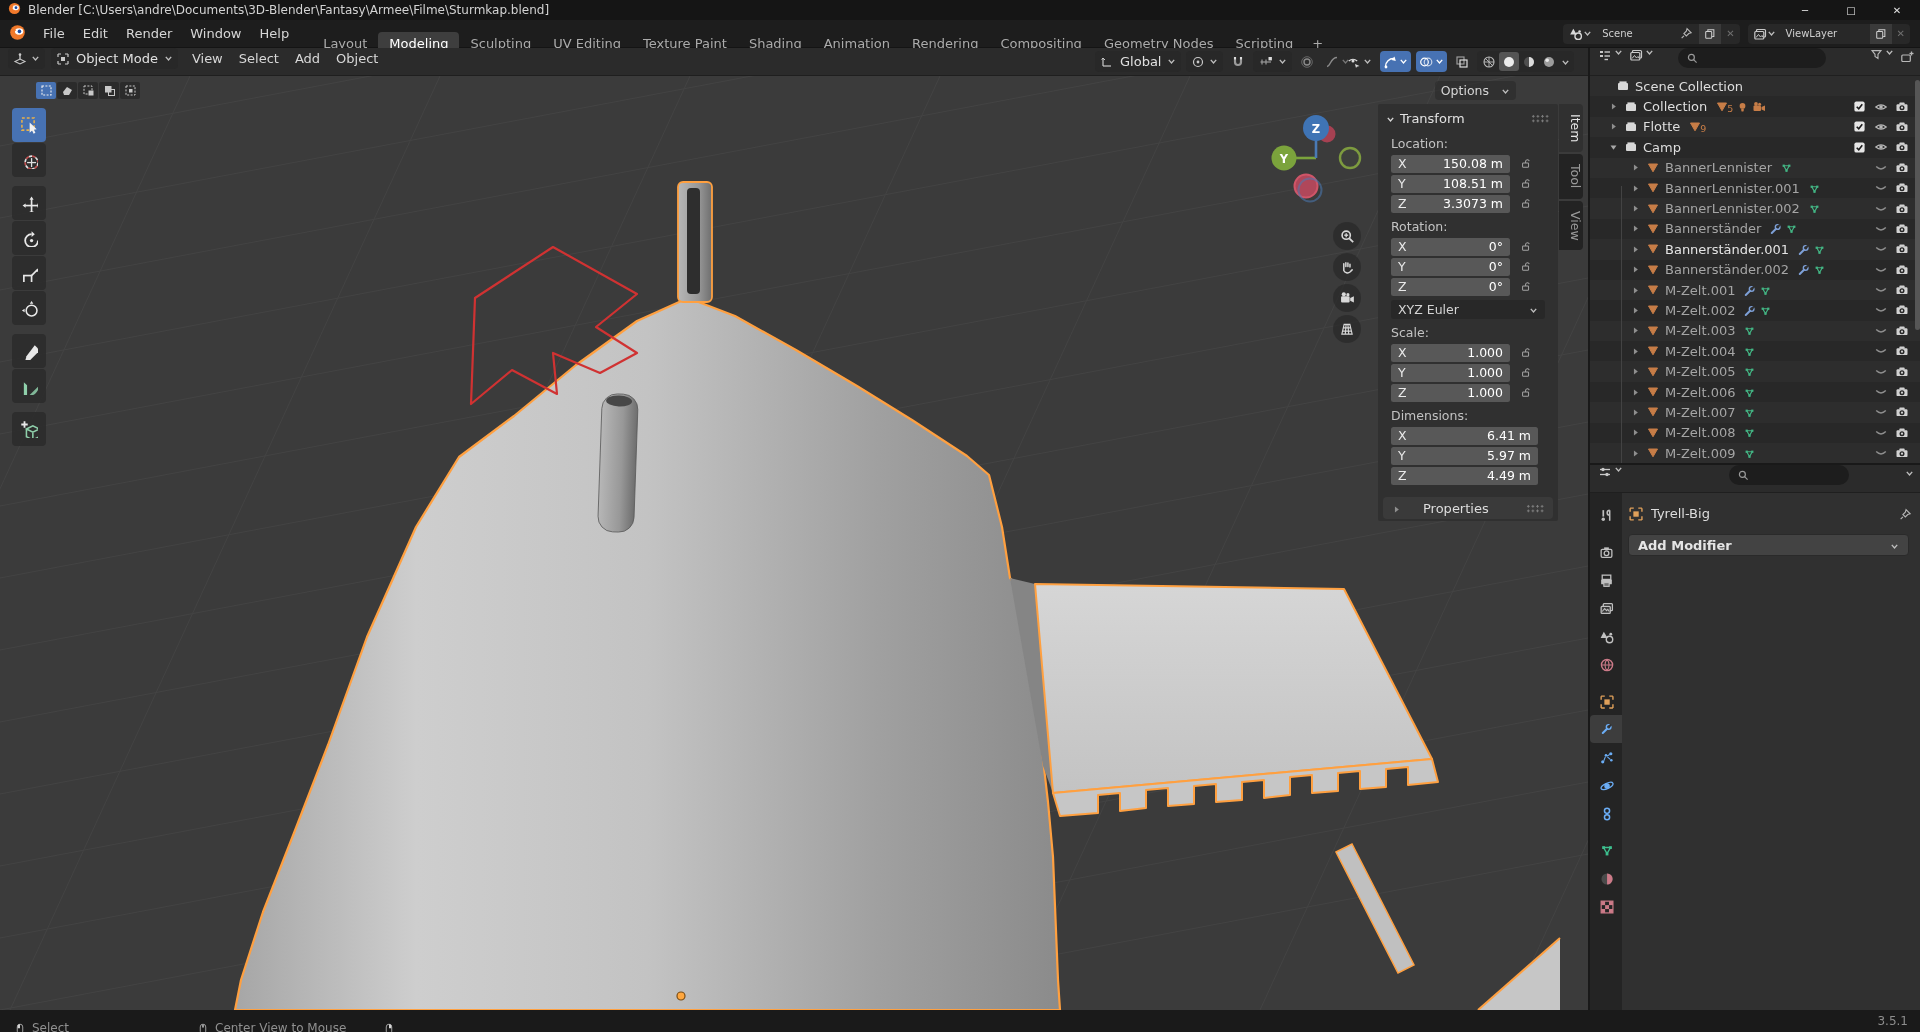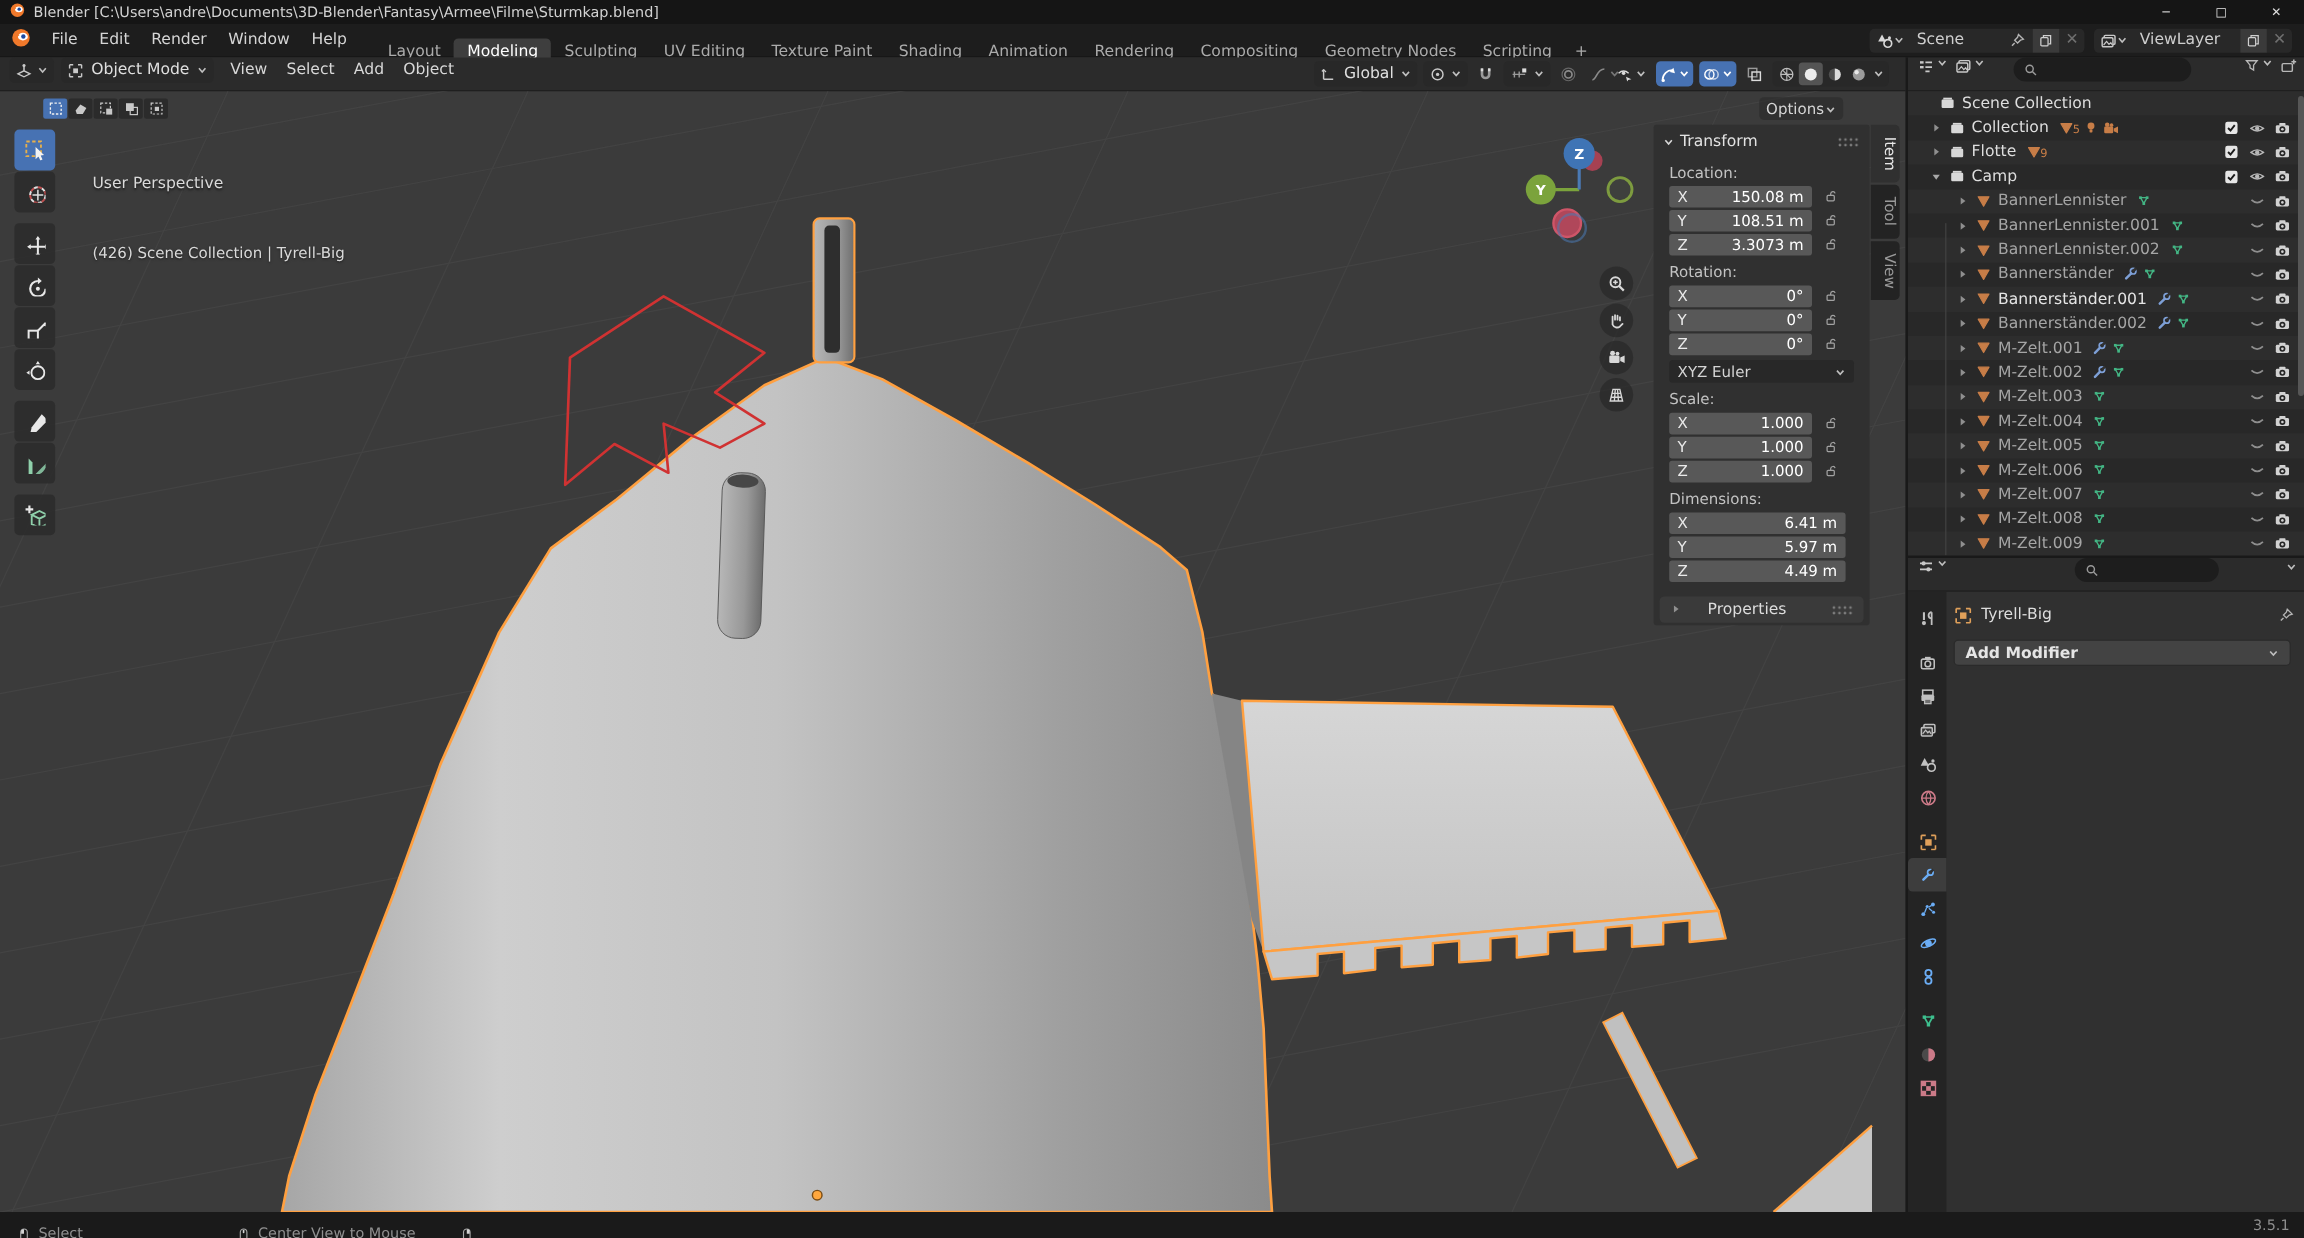--- a/index.html
+++ b/index.html
@@ -21,21 +21,21 @@
   
   .menubar{position:absolute;left:0;top:20px;width:1920px;height:28px;background:#1d1d1d;
            display:flex;align-items:center;border-bottom:1px solid #141414;box-sizing:border-box;}
   .menubar .logo{margin:0 8px 0 9px;}
   .menu-item{padding:3px 9px;color:#d6d6d6;border-radius:4px;}
   .ws-tabs{display:flex;margin-left:14px;margin-top:20px;}
   .ws-tab{padding:4px 11px;color:#ababab;border-radius:4px;white-space:nowrap;}
   .ws-tab.active{background:#3e3e3e;color:#ffffff;}
   .ws-add{padding:4px 8px;color:#ababab;}
   .sel-group{display:flex;align-items:flex-start;height:20px;background:#282828;border-radius:4px;
-             overflow:hidden;font-size:13px;color:#cfcfcf;}
+             overflow:hidden;font-size:10px;color:#cfcfcf;}
   .sel-group .seg{display:flex;align-items:center;height:100%;padding:0 5px;}
   .sel-group .seg.btn{background:#3a3a3a;margin-left:1px;}
 
   
   .viewport{position:absolute;left:0;top:48px;width:1588px;height:962px;background:#3b3b3b;}
   .vp-header{position:absolute;left:0;top:0;width:1588px;height:28px;background:#2b2b2b;
              border-bottom:1px solid #1f1f1f;box-sizing:border-box;}
   .vp-canvas{position:absolute;left:0;top:28px;width:1588px;height:934px;}
   .right-col{position:absolute;left:1588px;top:48px;width:332px;height:962px;background:#282828;
              border-left:2px solid #191919;box-sizing:border-box;}
@@ -46,21 +46,21 @@
   .hdr-menu{padding:3px 8px;color:#d8d8d8;}
   .tgl{display:flex;align-items:center;height:21px;border-radius:4px;padding:0 3px;gap:2px;}
   .tgl.on{background:#4772b3;}
   .shade-group{display:flex;align-items:center;height:21px;background:#282828;border-radius:4px;padding:0 2px;}
   .shade-btn{width:20px;height:19px;display:flex;align-items:center;justify-content:center;border-radius:3px;}
   .shade-btn.active{background:#545454;}
 
   
   .vp-text{position:absolute;left:77px;top:30px;color:#dadada;font-size:13px;
            text-shadow:0 1px 2px rgba(0,0,0,.55);line-height:19px;white-space:pre;}
-  .options-btn{position:absolute;right:52px;top:5px;display:flex;align-items:center;gap:1px;
+  .options-btn{position:absolute;right:72px;top:5px;display:flex;align-items:center;gap:12px;
                color:#d5d5d5;font-size:12.5px;padding:2px 6px;border-radius:4px;background:rgba(40,40,40,.55);}
   .selmode-row{position:absolute;left:36px;top:6px;display:flex;gap:1px;}
   .selmode-btn{width:20px;height:17px;background:#2b2b2b;display:flex;align-items:center;
                justify-content:center;border-radius:2px;}
   .selmode-btn.active{background:#4772b3;}
   .vp-toolbar{position:absolute;left:12px;top:32px;display:flex;flex-direction:column;gap:1px;width:34px;}
   .vt-btn{width:34px;height:34px;background:#2c2c2ce8;display:flex;align-items:center;justify-content:center;
           border-radius:4px;}
   .vt-btn.active{background:#4772b3;}
   .vt-gap{height:7px;}
@@ -452,24 +452,20 @@
           <polygon points="1560,862 1560,934 1478,934" fill="#c6c6c6"></polygon>
           <line x1="1560" y1="862" x2="1478" y2="934" stroke="#ffa040" stroke-width="2"></line>
         </g>
 
         <polygon points="553,171 637,218 596,251 637,277 600,297 553,277 557,318 512,294 471,328 475,222" fill="none" stroke="#d03232" stroke-width="2.2" stroke-linejoin="round"></polygon>
 
         <circle cx="681" cy="920" r="4" fill="#ffa73e" stroke="#7a4c14" stroke-width="1.2"></circle>
       </svg>
 
       
-      <div class="vp-text">
-        <div>User Perspective</div>
-        <div style="font-size:12.5px;">(426) Scene Collection | Tyrell-Big</div>
-      </div>
       <div class="selmode-row" id="selmode-row">
           <span class="selmode-btn active">
             <svg width="13" height="13" viewBox="0 0 13 13">
               <rect x="2" y="2" width="9" height="9" fill="none" stroke="#f2f2f2" stroke-width="1.1" stroke-dasharray="2 1.4"></rect>
             </svg>
           </span>
           <span class="selmode-btn">
             <svg width="13" height="13" viewBox="0 0 13 13">
               <path d="M2 8 L6 3 L11 6 L8 11 L3 11 Z" fill="#c8c8c8"></path>
             </svg>

